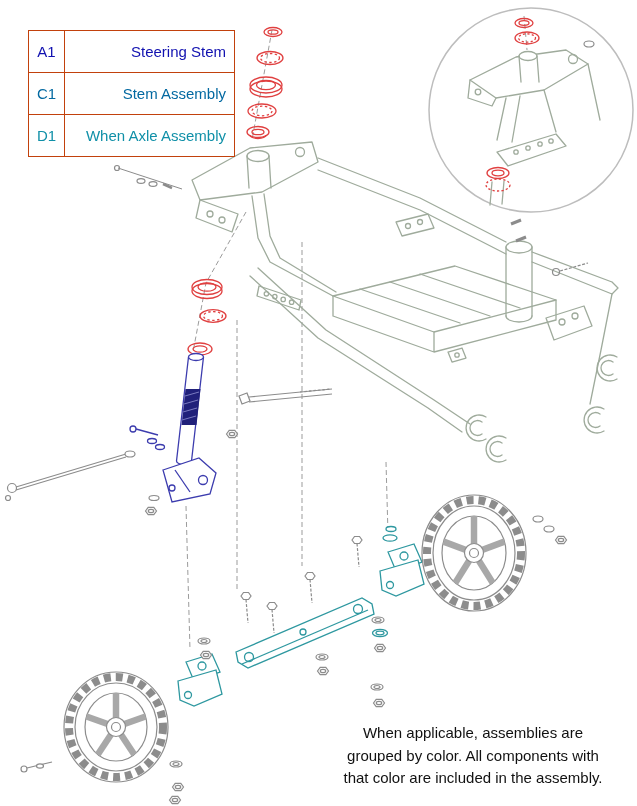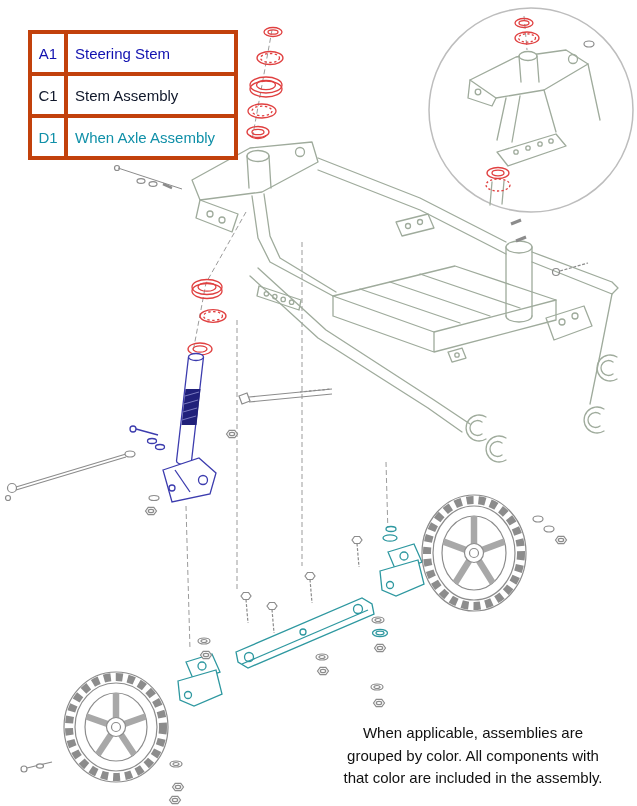--- a/index.html
+++ b/index.html
@@ -2,26 +2,26 @@
 <html><head>
 <meta charset="utf-8">
 <style>
   * { margin:0; padding:0; box-sizing:border-box; }
   html,body { background:#fff; font-family:"Liberation Sans", sans-serif; }
   .page { position:relative; width:637px; height:806px; background:#fff; overflow:hidden; }
   svg.diagram { position:absolute; left:0; top:0; }
 
   
   .legend { position:absolute; left:28px; top:30px; border-collapse:collapse; background:#fff; }
-  .legend td { border:4px solid #c2410c; font-size:15px; height:42px; padding:3px 8px 3px 7px; white-space:nowrap; }
+  .legend td { border:1px solid #c2410c; font-size:15px; height:42px; padding:3px 8px 3px 7px; white-space:nowrap; }
   .legend td.code { text-align:center; width:36px; padding:3px 6px; }
-  .legend td.label { min-width:170px; }
+  .legend td.label { min-width:170px;text-align:right; }
   .c-blue  { color:#1111b0; }
   .c-red   { color:#e82020; }
-  .c-green { color:#0f172a; }
+  .c-green { color:#0369a1; }
   .c-teal  { color:#1090a8;padding-left:28px; }
 
   
   .note { position:absolute; left:335px; top:722px; width:276px; text-align:center;
           font-size:15px; line-height:1.5; color:#111; }
 
   
   .frame  { stroke:#9fab9c; fill:none; stroke-width:1.3; stroke-linecap:round; stroke-linejoin:round; }
   .framef { stroke:#9fab9c; fill:#fff;  stroke-width:1.3; stroke-linejoin:round; }
   .red    { stroke:#e04040; fill:none; stroke-width:1.3; }

